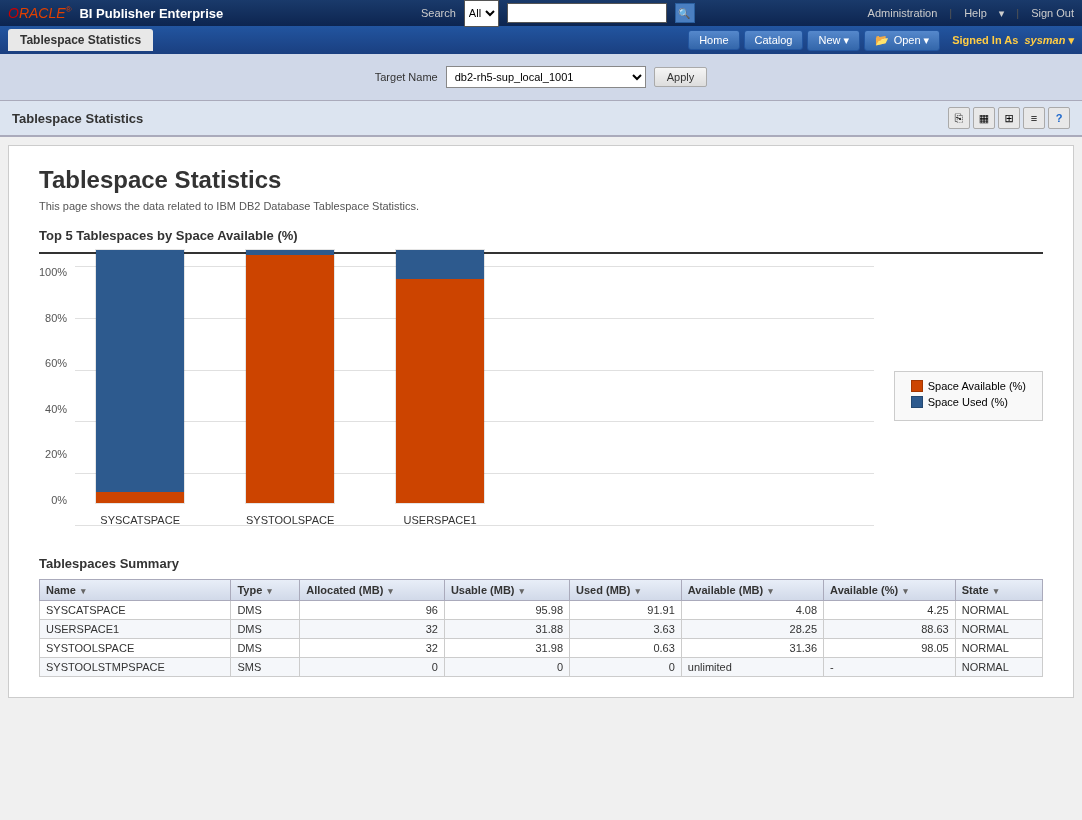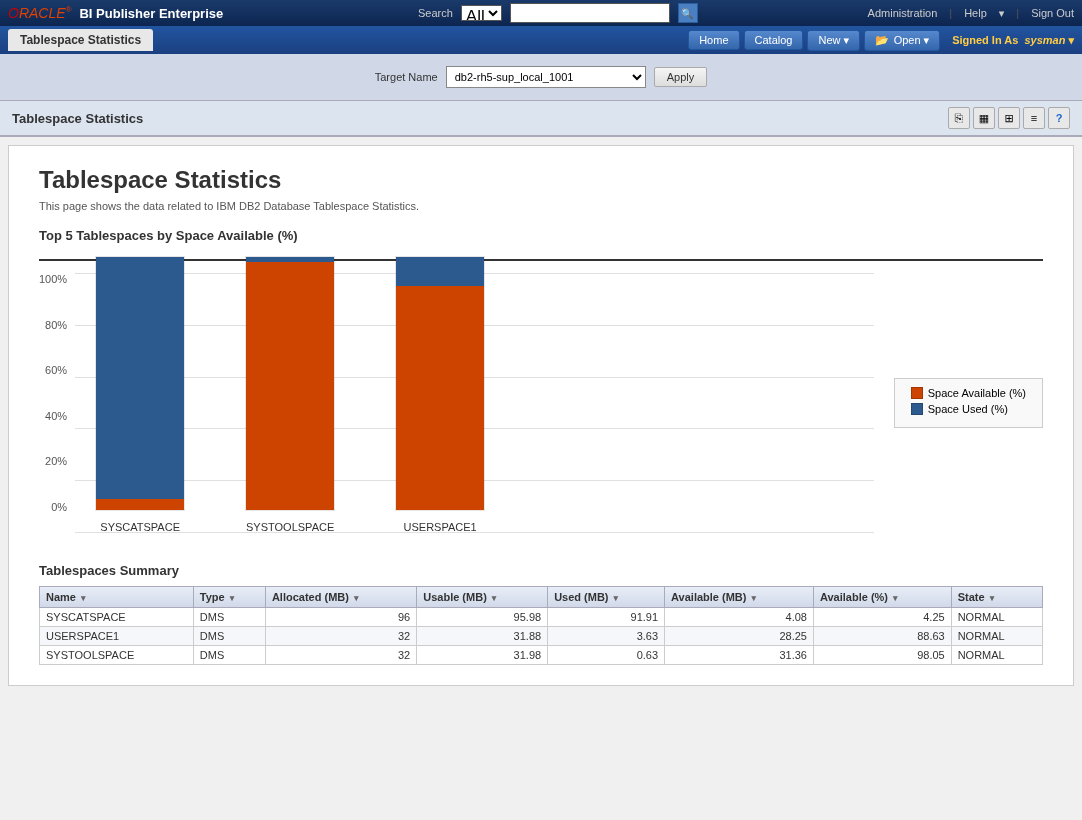--- a/index.html
+++ b/index.html
@@ -32,22 +32,22 @@
       font-weight: bold;
     }
     #search-area {
       display: flex;
       align-items: center;
       gap: 8px;
       margin-left: 25px;
     }
     #search-label { color: #ccc; font-size: 11px; }
     #search-scope-select {
-      font-size: 17px;
-      height: 16px;
+      font-size: 11px;
+      height: 27px;
       border: 1px solid #555;
       background: #fff;
     }
     #search-input-field {
       height: 20px;
       width: 160px;
       border: 1px solid #555;
       font-size: 11px;
       padding: 0 4px;
     }
@@ -185,21 +185,21 @@
       color: #555;
       margin-bottom: 16px;
     }
 
     
     #chart-title {
       font-size: 13px;
       font-weight: bold;
       color: #333;
       border-bottom: 2px solid #333;
-      padding-bottom: 16px;
+      padding-bottom: 9px;
       margin-bottom: 12px;
     }
 
     #chart-container {
       display: flex;
       align-items: flex-end;
       gap: 0;
       margin-bottom: 30px;
       position: relative;
     }
@@ -507,15 +507,25 @@
         <tr>
           <td>SYSTOOLSPACE</td>
           <td>DMS</td>
           <td class="num">32</td>
           <td class="num">31.98</td>
           <td class="num">0.63</td>
           <td class="num">31.36</td>
           <td class="num">98.05</td>
           <td>NORMAL</td>
         </tr>
+        <tr>
+          <td>SYSTOOLSTMPSPACE</td>
+          <td>SMS</td>
+          <td class="num">0</td>
+          <td class="num">0</td>
+          <td class="num">0</td>
+          <td>unlimited</td>
+          <td>-</td>
+          <td>NORMAL</td>
+        </tr>
       </tbody>
   </table>
 </div>
 
 </body></html>

